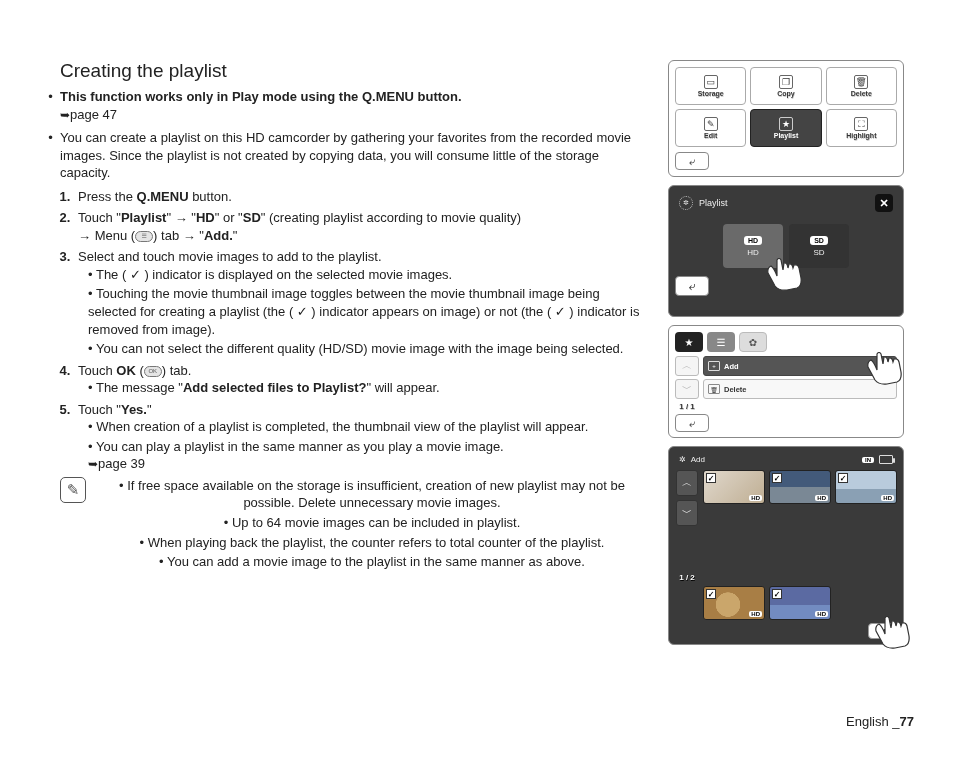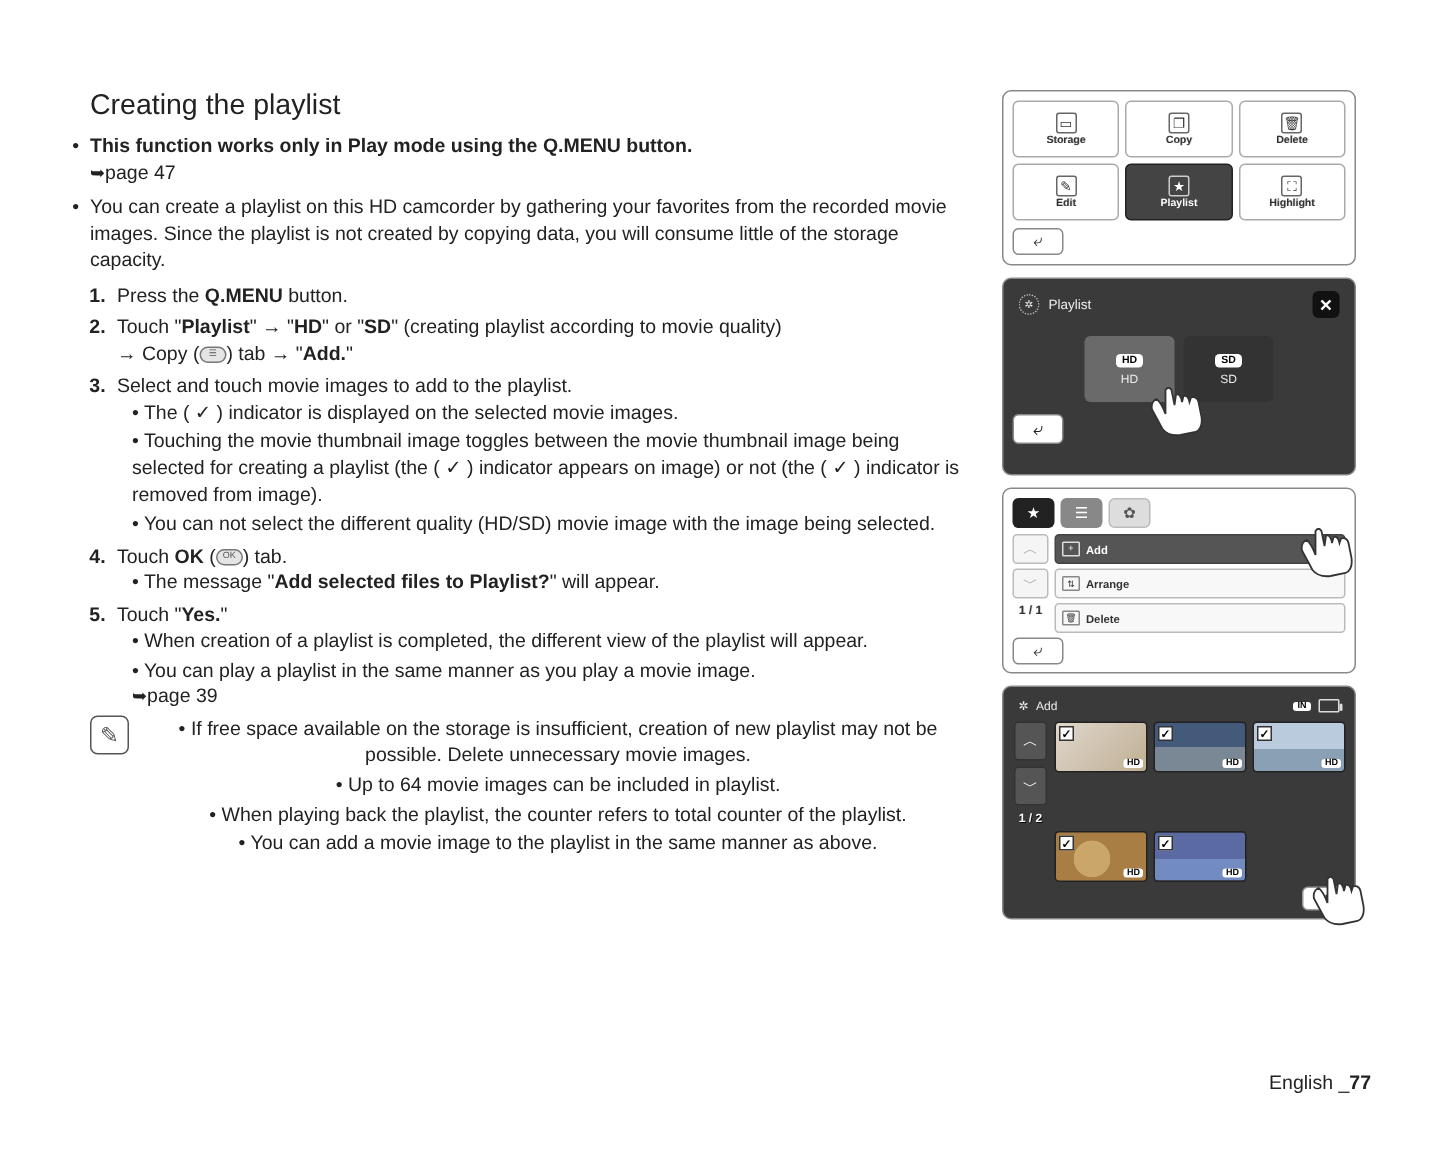--- a/index.html
+++ b/index.html
@@ -110,40 +110,40 @@
       </li>
       <li>You can create a playlist on this HD camcorder by gathering your favorites from the recorded movie images. Since the playlist is not created by copying data, you will consume little of the storage capacity.</li>
     </ul>
 
     <ol class="steps">
       <li>
         <span>Press the </span><b>Q.MENU</b><span> button.</span>
       </li>
       <li>
         <span>Touch "</span><b>Playlist</b><span>" </span><span> → </span><span>"</span><b>HD</b><span>" or "</span><b>SD</b><span>" (creating playlist according to movie quality) </span><br>
-        <span> → </span><span> Copy (</span><span class="tab-icon">☰</span><span>) tab </span><span> → </span><span> "</span><b>Add.</b><span>"</span>
+        <span> → </span><span> Menu (</span><span class="tab-icon">☰</span><span>) tab </span><span> → </span><span> "</span><b>Add.</b><span>"</span>
       </li>
       <li>
         <span>Select and touch movie images to add to the playlist.</span>
         <ul class="sub">
           <li>The ( ✓ ) indicator is displayed on the selected movie images.</li>
           <li>Touching the movie thumbnail image toggles between the movie thumbnail image being selected for creating a playlist (the ( ✓ ) indicator appears on image) or not (the ( ✓ ) indicator is removed from image).</li>
           <li>You can not select the different quality (HD/SD) movie image with the image being selected.</li>
         </ul>
       </li>
       <li>
         <span>Touch </span><b>OK</b><span> (</span><span class="tab-icon">OK</span><span>) tab.</span>
         <ul class="sub">
           <li><span>The message "</span><b>Add selected files to Playlist?</b><span>" will appear.</span></li>
         </ul>
       </li>
       <li>
         <span>Touch "</span><b>Yes.</b><span>"</span>
         <ul class="sub">
-          <li>When creation of a playlist is completed, the different view of the playlist will appear.</li>
+          <li>When creation of a playlist is completed, the thumbnail view of the playlist will appear.</li>
           <li><span>You can play a playlist in the same manner as you play a movie image.</span><br><span class="arrow-ref"></span><span>page 39</span></li>
         </ul>
       </li>
     </ol>
 
     <div class="note-row">
       <div class="note-icon">✎</div>
       <ul class="sub" style="flex:1;">
         <li>If free space available on the storage is insufficient, creation of new playlist may not be possible. Delete unnecessary movie images.</li>
         <li>Up to 64 movie images can be included in playlist.</li>
@@ -222,24 +222,20 @@
           <div class="navbtn">︿</div>
           <div class="navbtn">﹀</div>
           <div class="pgind">1 / 1</div>
         </div>
         <div class="menucol">
           <div class="menurow sel">
               <span class="ri">+</span>
               <span class="rl">Add</span>
             </div>
           <div class="menurow">
-              <span class="ri">⇅</span>
-              <span class="rl">Arrange</span>
-            </div>
-          <div class="menurow">
               <span class="ri">🗑</span>
               <span class="rl">Delete</span>
             </div>
         </div>
       </div>
       <div class="back" style="position:absolute;bottom:5px;left:6px;">⤶</div>
       <div class="hand" style="top:26px;right:-2px;">
         <svg viewBox="0 0 40 34">
             <path d="M6 8 Q2 10 3 15 L10 28 Q14 33 22 32 L32 30 Q37 28 36 20 L34 10 Q33 6 29 7 L28 10 Q27 5 24 6 L23 10 Q22 4 19 5 L18 12 L16 2 Q14 -1 12 2 L12 18 Q9 10 6 8 Z" fill="#fff" stroke="#333" stroke-width="1.2"></path>
           </svg>
@@ -254,21 +250,21 @@
         </div>
         <div class="grp">
           <span class="inchip">IN</span>
           <div class="batt"></div>
         </div>
       </div>
       <div class="thgrid">
         <div class="thnav">
           <div class="navbtn">︿</div>
           <div class="navbtn">﹀</div>
-          <div class="pgind" style="color:#fff;text-shadow:0.5px 0.5px 0 #000;">1 / 2</div>
+          <div class="pgind" style="color:#fff;text-shadow:0.5px 0.5px 0 #000;margin-top:43px;">1 / 2</div>
         </div>
         <div class="thumb tb1">
             <span class="chk">✓</span>
             <span class="hdchip">HD</span>
           </div>
         <div class="thumb tb2">
             <span class="chk">✓</span>
             <span class="hdchip">HD</span>
           </div>
         <div class="thumb tb3">

